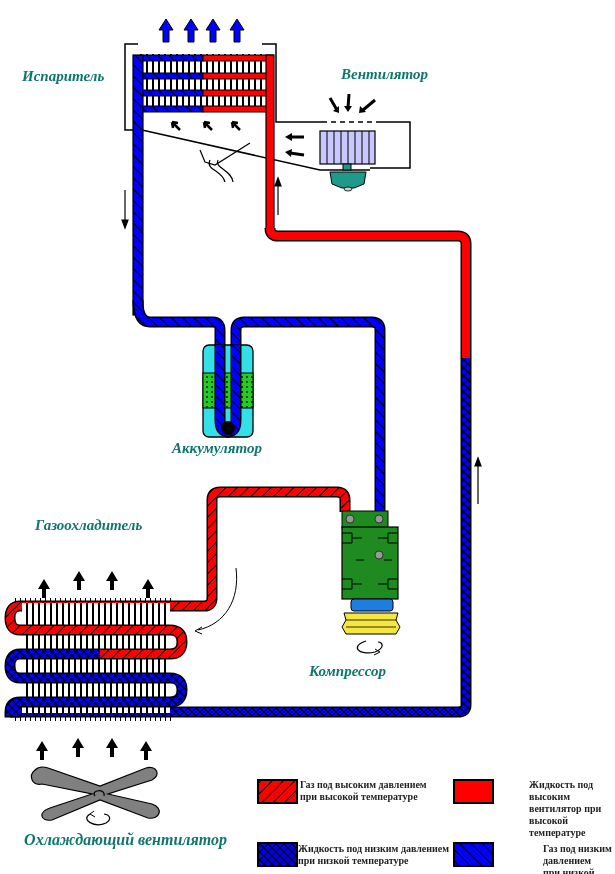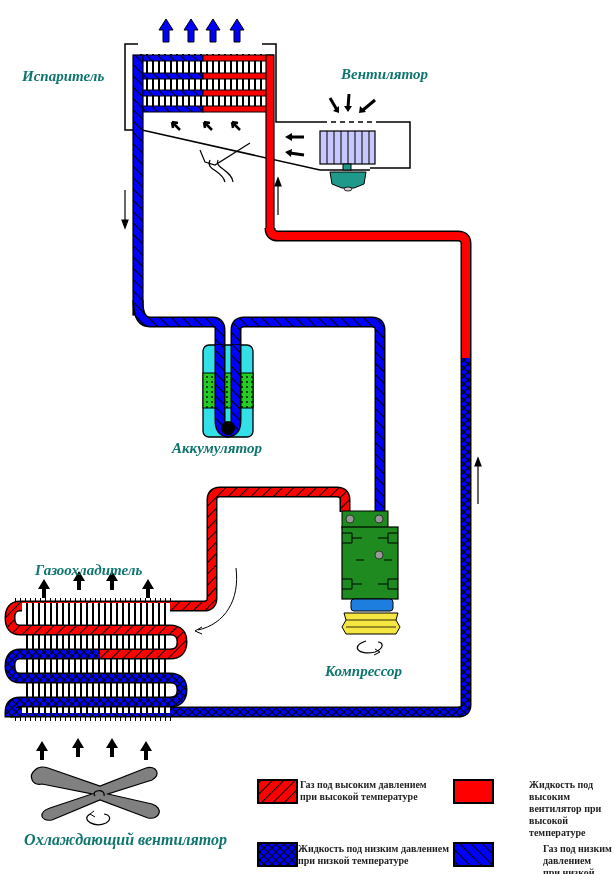--- a/index.html
+++ b/index.html
@@ -190,22 +190,22 @@
     <rect x="258" y="780" width="39" height="23" fill="url(#hr)" stroke="#000" stroke-width="2"></rect>
     <rect x="454" y="780" width="39" height="23" fill="#ff0000" stroke="#000" stroke-width="2"></rect>
     <rect x="258" y="843" width="39" height="23" fill="url(#cb)" stroke="#000" stroke-width="2"></rect>
     <rect x="454" y="843" width="39" height="23" fill="url(#hb)" stroke="#000" stroke-width="2"></rect>
   </g>
 </svg>
 
 <div class="lbl" style="left:22px;top:68px;">Испаритель</div>
 <div class="lbl" style="left:304px;top:66px;margin-left:37px;">Вентилятор</div>
 <div class="lbl" style="left:172px;top:440px;">Аккумулятор</div>
-<div class="lbl" style="left:35px;top:562px;">Газоохладитель</div>
-<div class="lbl" style="left:325px;top:663px;">Компрессор</div>
+<div class="lbl" style="left:35px;top:517px;">Газоохладитель</div>
+<div class="lbl" style="left:309px;top:663px;">Компрессор</div>
 <div class="lbl" style="left:24px;top:831px;font-size:16px;">Охлаждающий вентилятор</div>
 
 <div class="leg-text" style="left:300px;top:779px;">
   <div>Газ под высоким давлением</div>
   <div>при высокой температуре</div>
 </div>
 <div class="leg-text" style="left:497px;top:779px;margin-left:32px;">
   <div>Жидкость под высоким</div>
   <div>вентилятор при высокой</div>
   <div>температуре</div>

